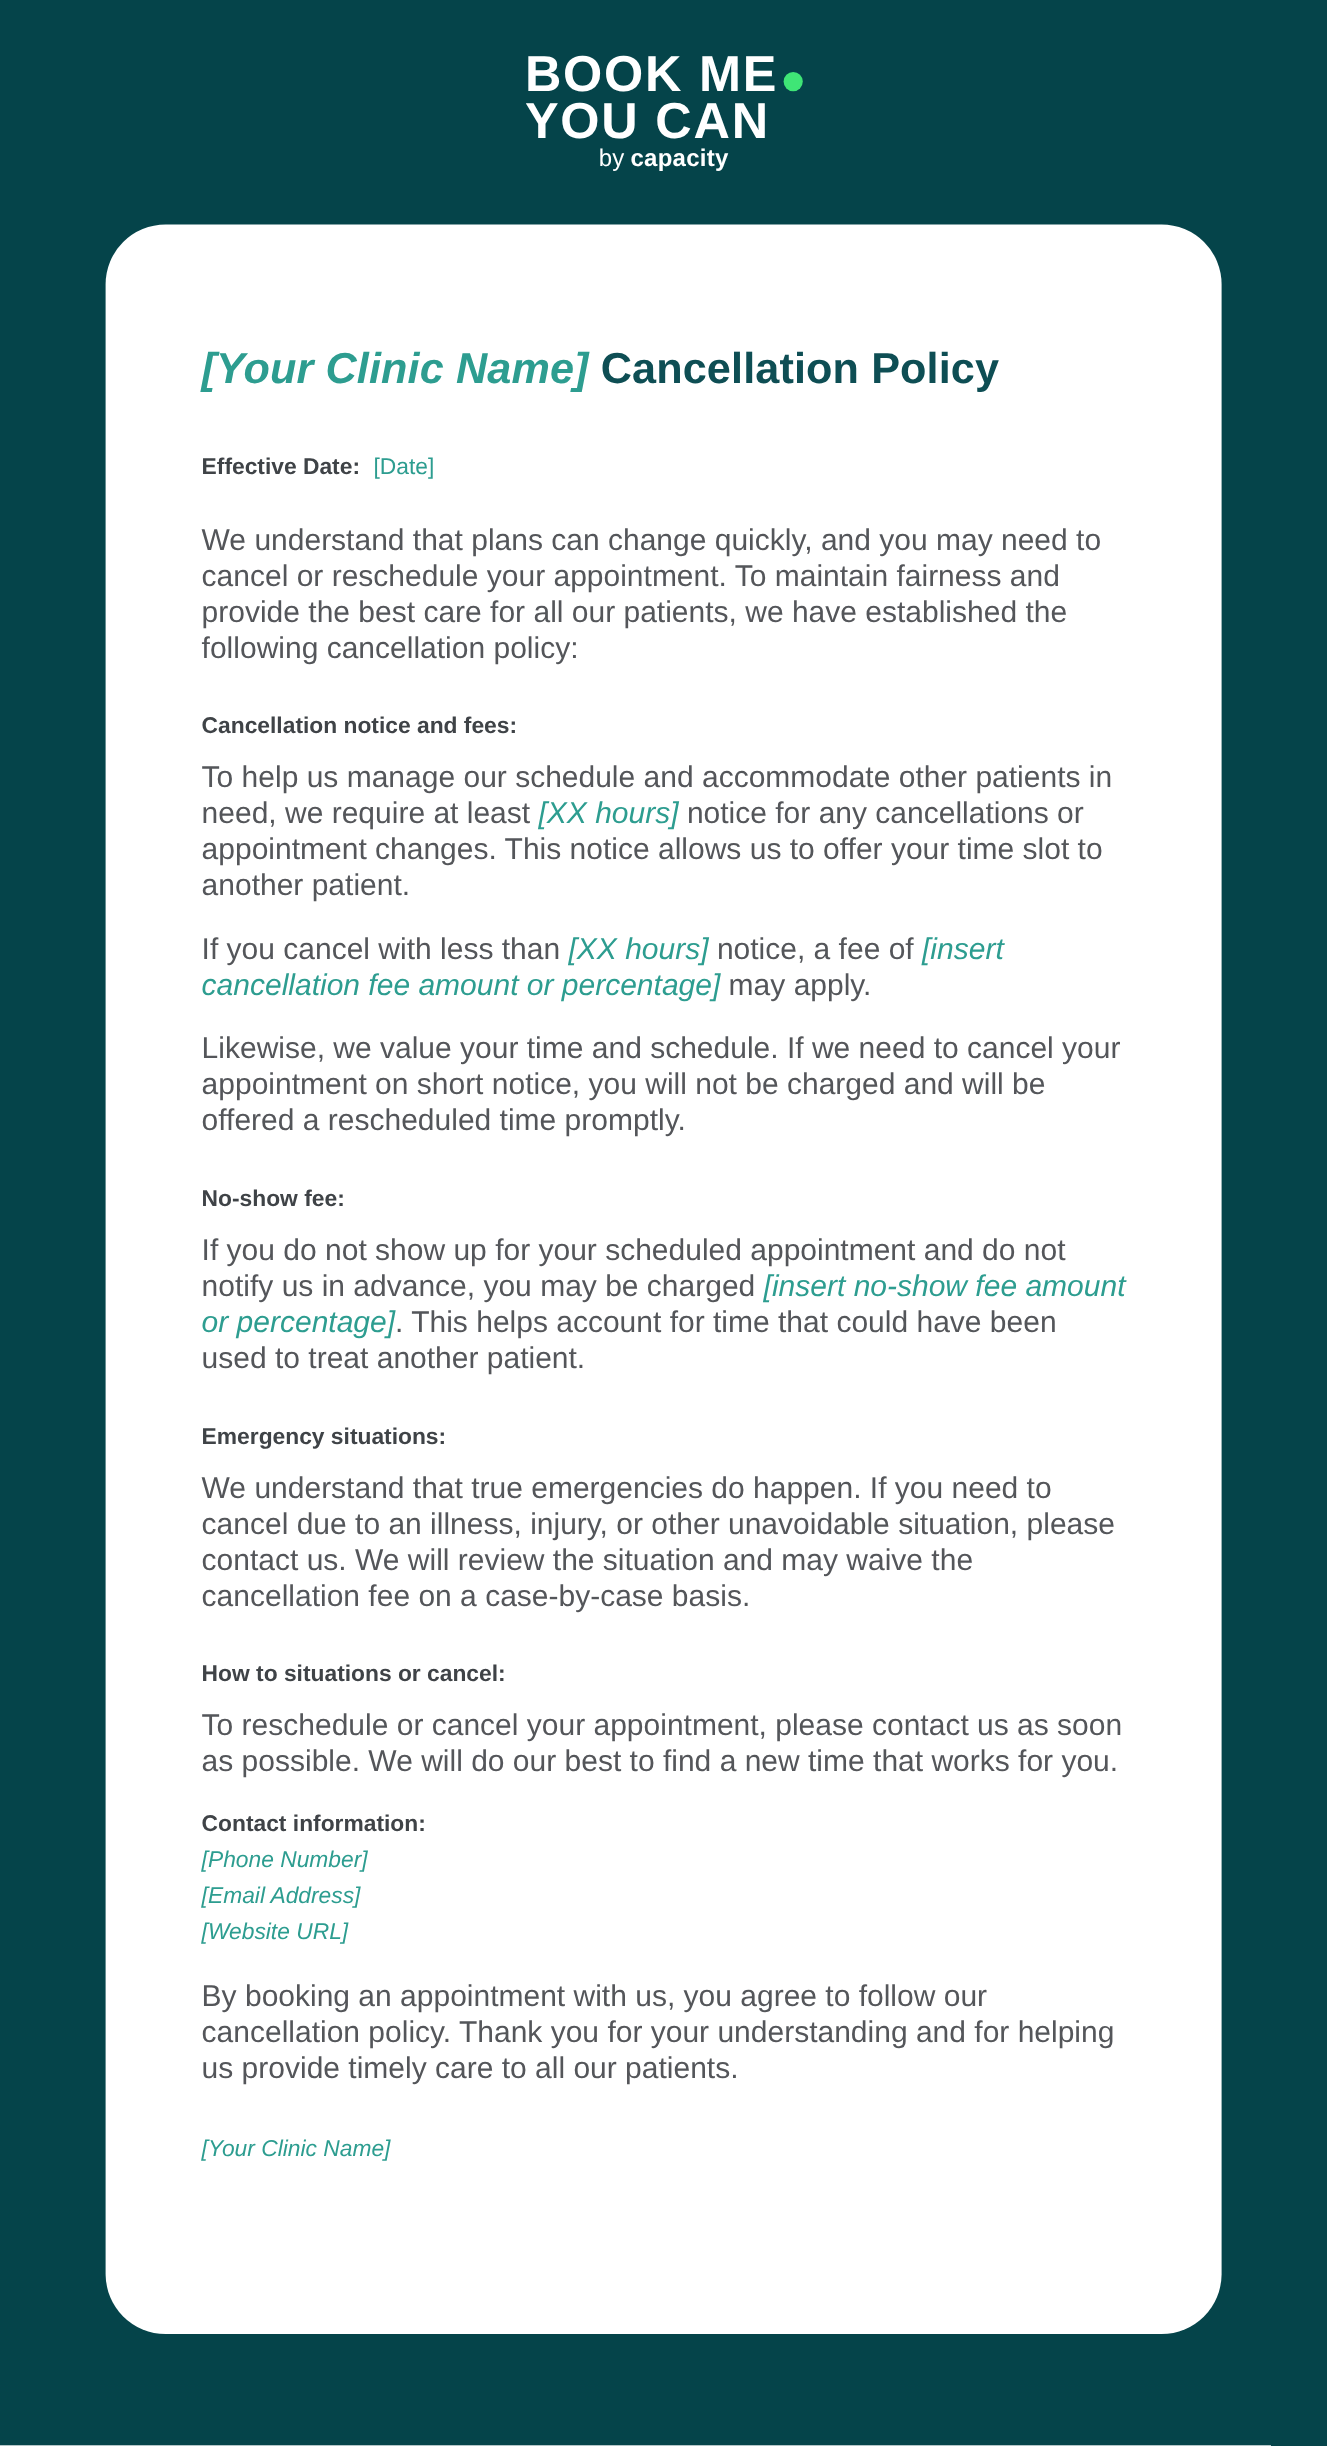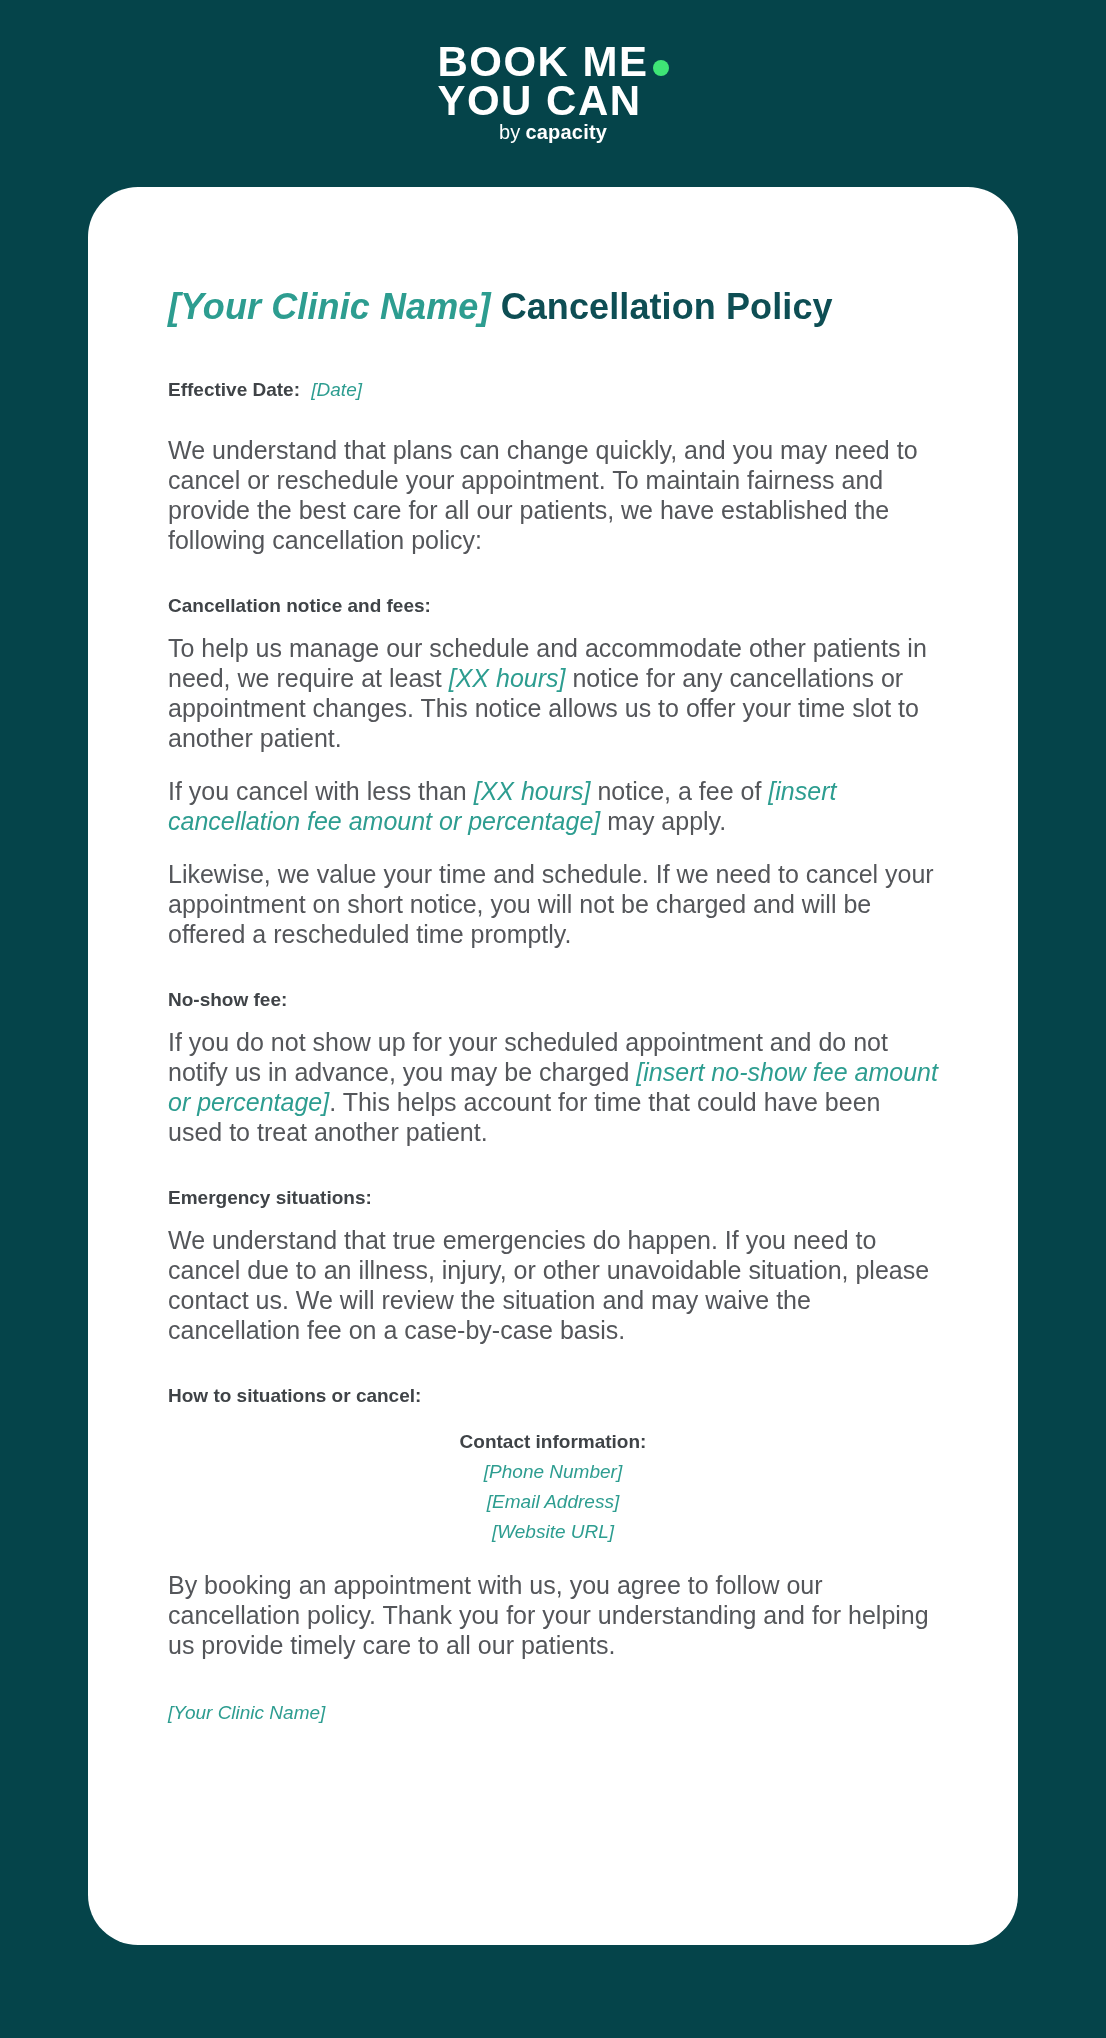--- a/index.html
+++ b/index.html
@@ -69,37 +69,37 @@
     letter-spacing:0.1px;
   }
   .doc-title .ph-title{color:var(--accent);font-style:italic;}
   .doc-title .title-main{color:var(--title-dark);}
   .eff-date{
     font-size:19px;
     line-height:30px;
     margin:0 0 30px 0;
   }
   .eff-date .lbl{font-weight:700;color:var(--heading-text);}
-  .eff-date .val{color:var(--accent);font-style:italic;margin-left:6px;text-align:center;}
+  .eff-date .val{color:var(--accent);margin-left:6px;text-align:center;}
   .para{
     margin:0 0 23px 0;
     font-size:25px;
     line-height:30px;
     color:var(--body-text);
     max-width:775px;
   }
   .ph{color:var(--accent);font-style:italic;}
   .sec-heading{
     margin:36px 0 12px 0;
     font-size:19px;
     line-height:30px;
     font-weight:700;
     color:var(--heading-text);
   }
-  .contact{margin-top:16px;text-align:center;}
+  .contact{margin-top:16px;}
   .contact .sec-heading{margin:0;}
   .contact-line{
     font-size:19px;
     line-height:30px;
   }
   .contact{margin-bottom:23px;}
   .signature{
     margin-top:38px;
     font-size:19px;
     line-height:30px;
@@ -133,20 +133,21 @@
         <p class="para"><span>We understand that plans can change quickly, and you may need to cancel or reschedule your appointment. To maintain fairness and provide the best care for all our patients, we have established the following cancellation policy:</span></p>
         <h2 class="sec-heading">Cancellation notice and fees:</h2>
         <p class="para"><span>To help us manage our schedule and accommodate other patients in need, we require at least </span><span class="ph">[XX hours]</span><span> notice for any cancellations or appointment changes. This notice allows us to offer your time slot to another patient.</span></p>
         <p class="para"><span>If you cancel with less than </span><span class="ph">[XX hours]</span><span> notice, a fee of </span><span class="ph">[insert cancellation fee amount or percentage]</span><span> may apply.</span></p>
         <p class="para"><span>Likewise, we value your time and schedule. If we need to cancel your appointment on short notice, you will not be charged and will be offered a rescheduled time promptly.</span></p>
         <h2 class="sec-heading">No-show fee:</h2>
         <p class="para"><span>If you do not show up for your scheduled appointment and do not notify us in advance, you may be charged </span><span class="ph">[insert no-show fee amount or percentage]</span><span>. This helps account for time that could have been used to treat another patient.</span></p>
         <h2 class="sec-heading">Emergency situations:</h2>
         <p class="para"><span>We understand that true emergencies do happen. If you need to cancel due to an illness, injury, or other unavoidable situation, please contact us. We will review the situation and may waive the cancellation fee on a case-by-case basis.</span></p>
         <h2 class="sec-heading">How to situations or cancel:</h2>
+        <p class="para"><span>To reschedule or cancel your appointment, please contact us as soon as possible. We will do our best to find a new time that works for you.</span></p>
         <div class="contact">
           <h2 class="sec-heading">Contact information:</h2>
           <div class="ph contact-line">[Phone Number]</div>
           <div class="ph contact-line">[Email Address]</div>
           <div class="ph contact-line">[Website URL]</div>
         </div>
         <p class="para"><span>By booking an appointment with us, you agree to follow our cancellation policy. Thank you for your understanding and for helping us provide timely care to all our patients.</span></p>
         <div class="ph signature">[Your Clinic Name]</div>
       </div>
   </div>

